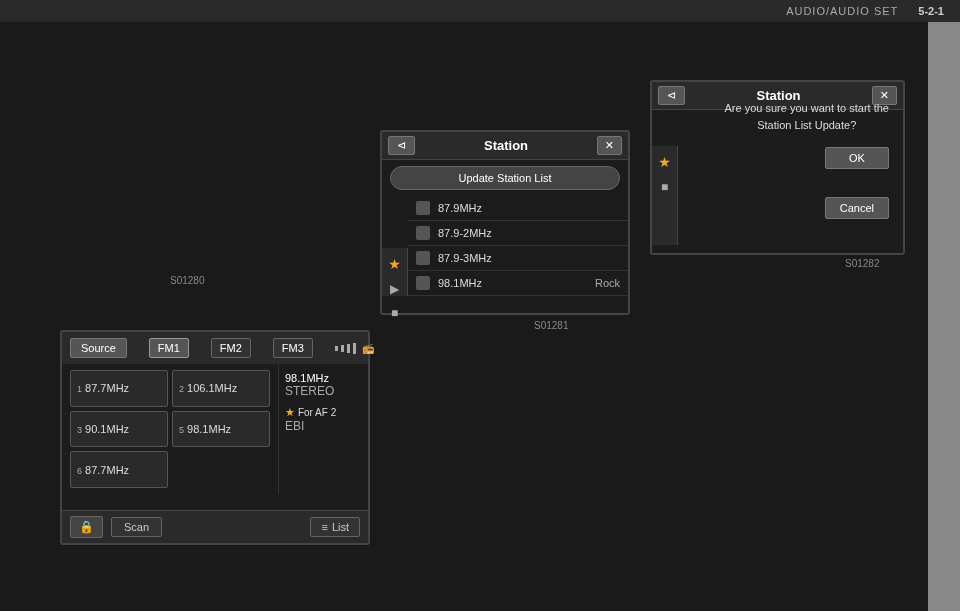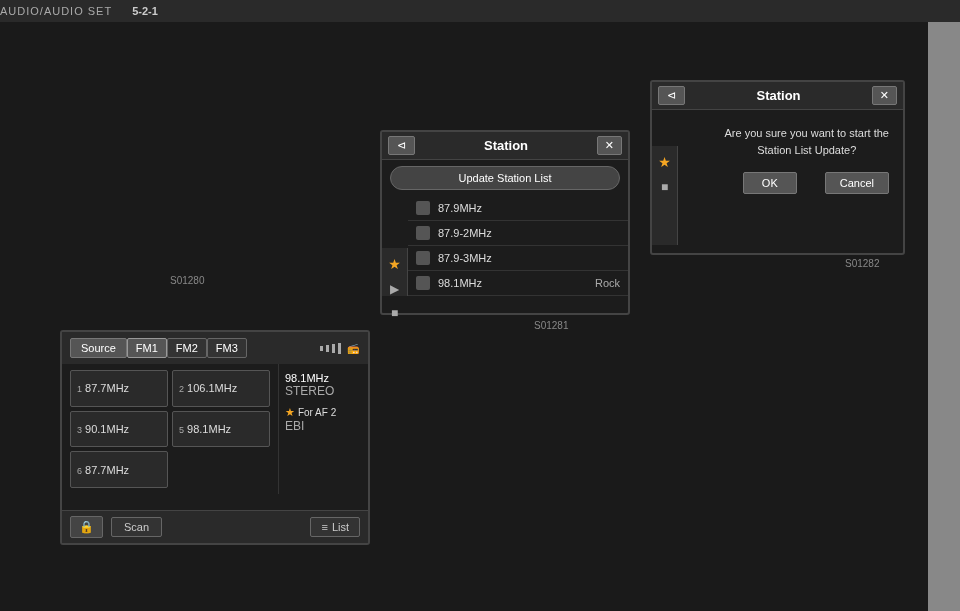--- a/index.html
+++ b/index.html
@@ -16,20 +16,21 @@
     
     .header-bar {
       position: absolute;
       top: 0;
       left: 0;
       right: 0;
       height: 22px;
       background: #2a2a2a;
       display: flex;
       align-items: center;
+      justify-content: flex-end;
       padding-right: 16px;
     }
 
     .header-title {
       color: #aaa;
       font-size: 11px;
       letter-spacing: 1px;
       text-transform: uppercase;
       margin-right: 20px;
     }
@@ -60,21 +61,21 @@
       background: #1c1c1c;
       border: 2px solid #444;
       border-radius: 3px;
     }
 
     .panel-radio-top {
       display: flex;
       align-items: center;
       padding: 6px 8px;
       background: #2a2a2a;
-      gap: 0;
+      gap: 22px;
     }
 
     .btn-source {
       background: #555;
       color: #fff;
       border: 1px solid #777;
       padding: 3px 10px;
       font-size: 11px;
       border-radius: 2px;
       cursor: pointer;
@@ -372,20 +373,21 @@
       color: #ddd;
       font-size: 11px;
       text-align: center;
       line-height: 1.5;
       margin-bottom: 14px;
     }
 
     .confirm-buttons {
       display: flex;
       gap: 28px;
+      flex-direction: column;
     }
 
     .btn-ok {
       background: #555;
       color: #fff;
       border: 1px solid #777;
       padding: 4px 18px;
       font-size: 11px;
       border-radius: 2px;
       cursor: pointer;

